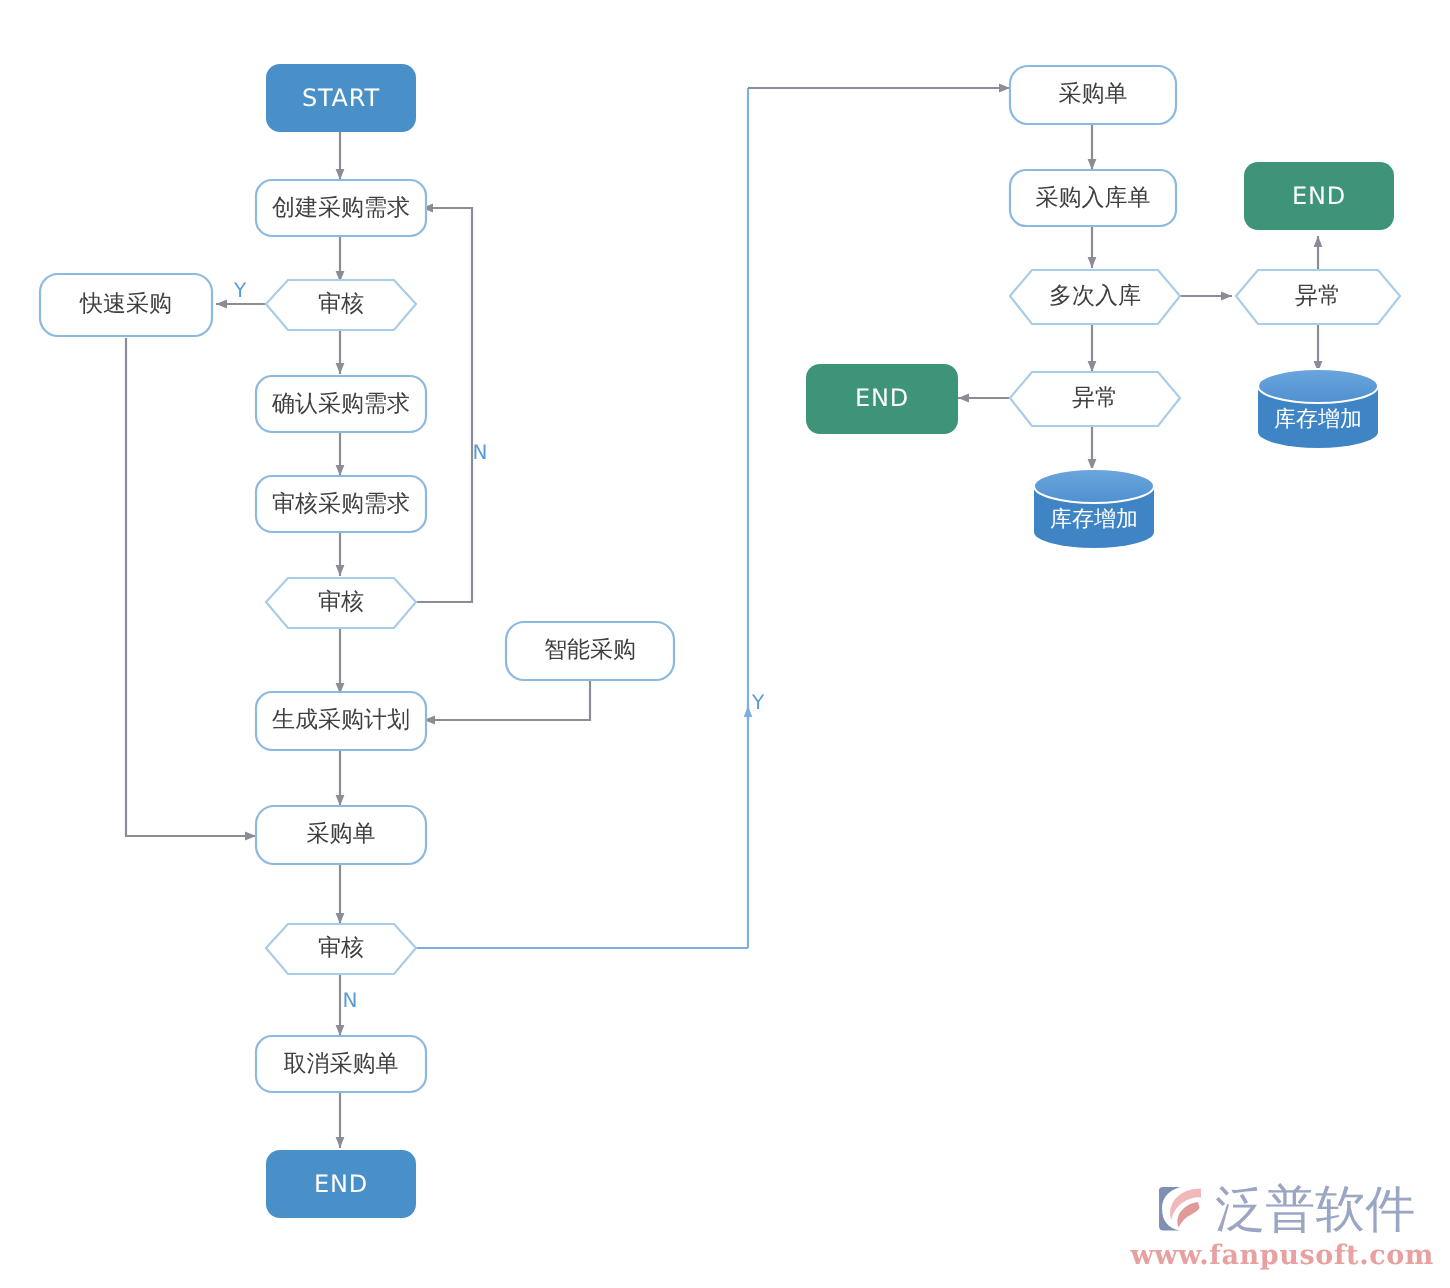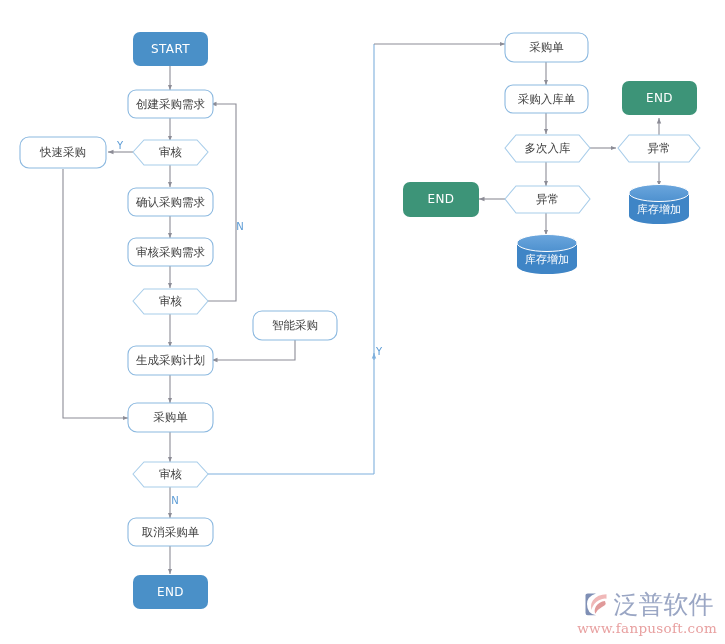--- a/index.html
+++ b/index.html
@@ -102,20 +102,21 @@
     color: #9aa6c4;
     line-height: 1;
     letter-spacing: 0px;
   }
   .wm-url {
     font-family: "DejaVu Serif", "Liberation Serif", serif;
     font-size: 13.5px;
     color: #e8a0a0;
     letter-spacing: 0.3px;
     margin-top: 1px;
+    font-weight: bold;
   }
 </style>
 </head>
 <body>
 
 <div id="canvas">
 
   <svg id="flow" viewBox="0 0 725 644">
     <defs>
       <marker id="arrow-gray" markerWidth="6" markerHeight="6" refX="5" refY="3" orient="auto" markerUnits="strokeWidth">

